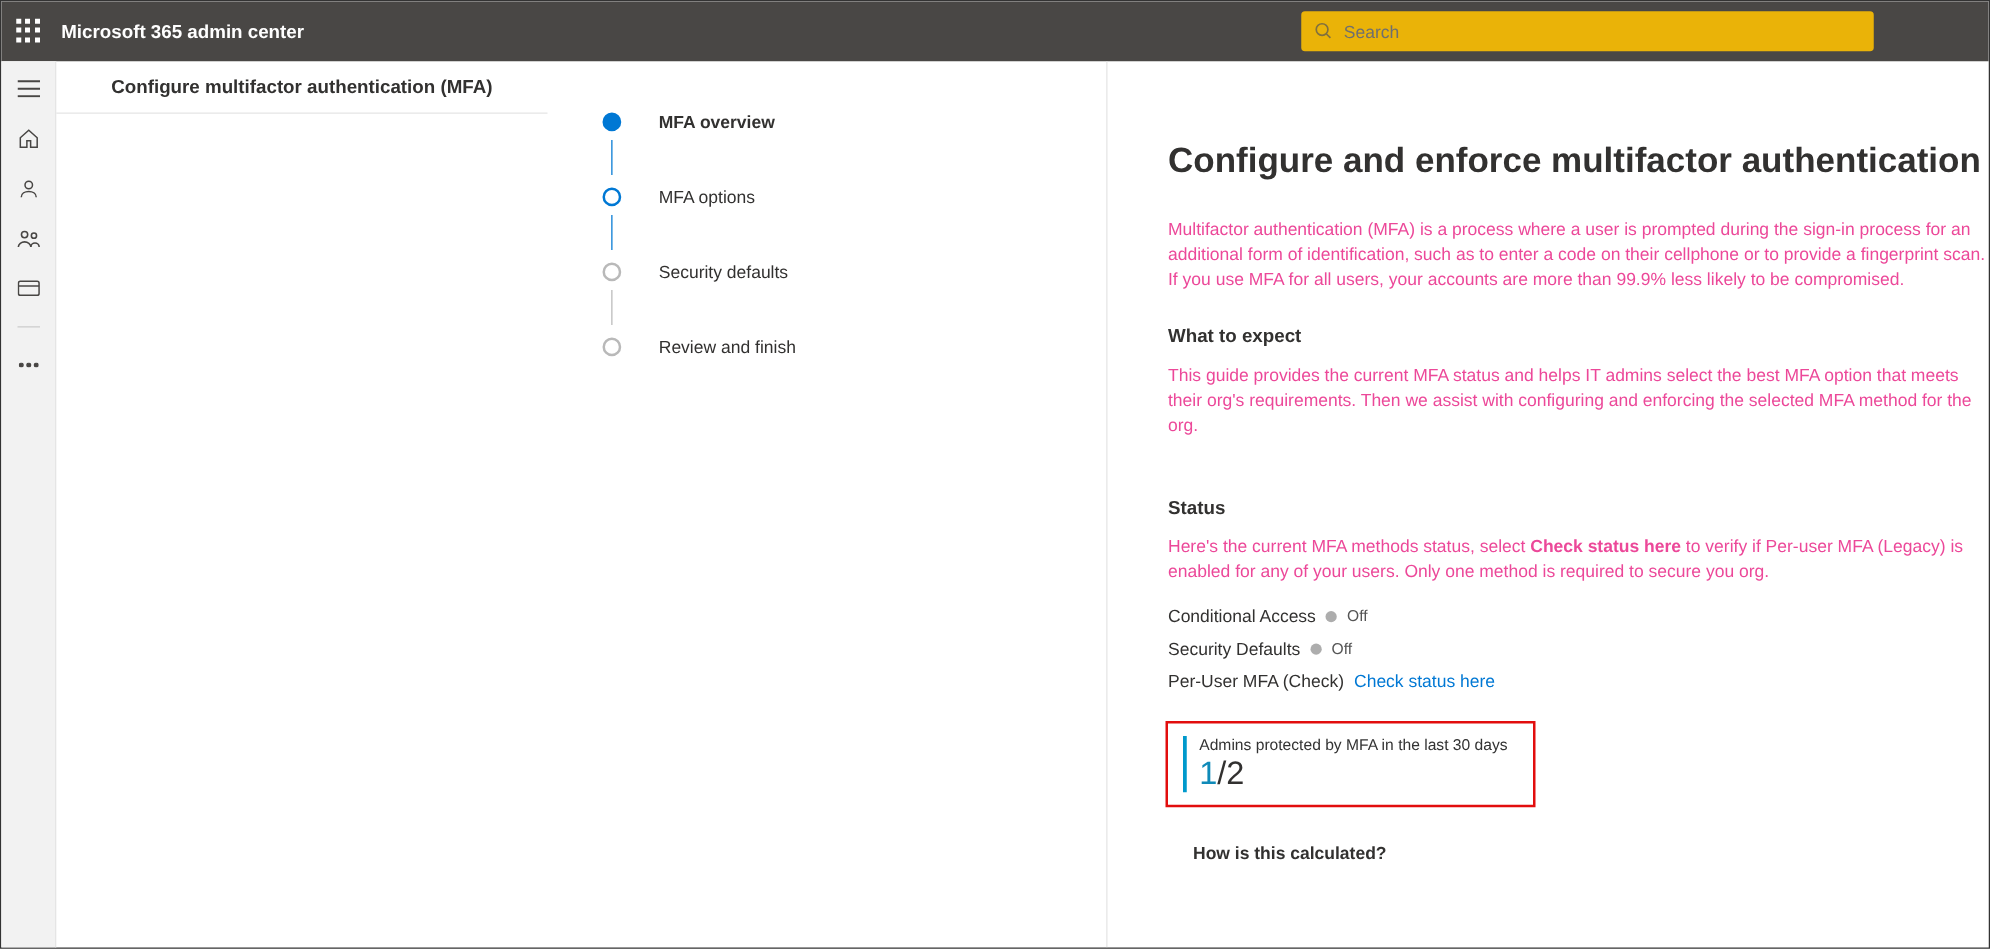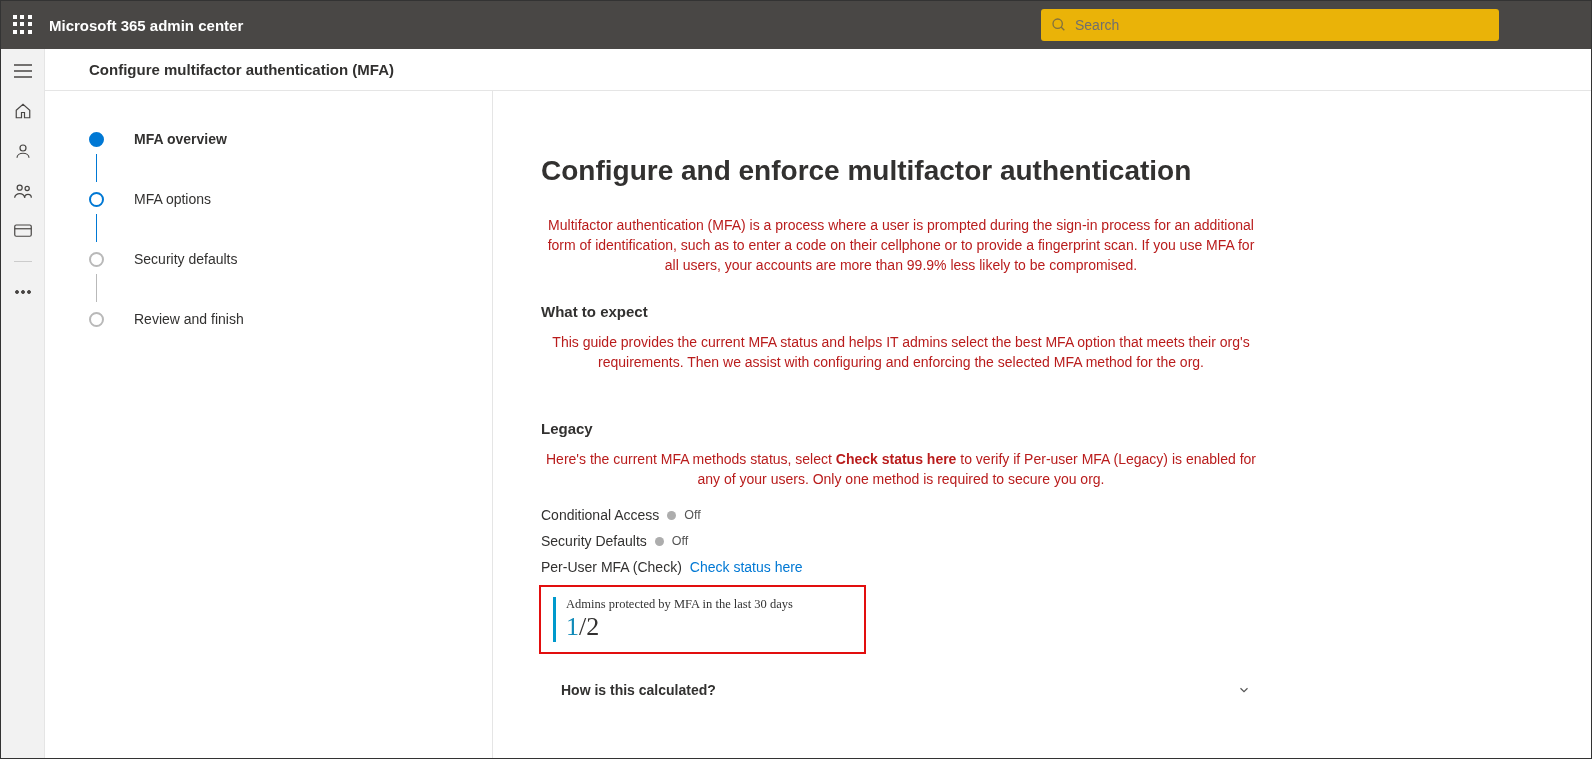--- a/index.html
+++ b/index.html
@@ -14,51 +14,51 @@
     .search-wrap input { border: none; background: transparent; outline: none; font-size: 14px; flex: 1; color: #333; }
     .search-wrap input::placeholder { color: #6f6f6f; }
     
     .body-area { display: flex; height: calc(100% - 48px); }
     
     .rail { width: 44px; background: #f2f2f2; border-right: 1px solid #e5e5e5; display: flex; flex-direction: column; align-items: center; padding-top: 12px; gap: 20px; }
     .rail-item { width: 20px; height: 20px; display: flex; align-items: center; justify-content: center; color: #484644; cursor: pointer; }
     .rail-sep { width: 18px; height: 1px; background: #ccc;}
     .rail svg { stroke: #484644; }
     
-    .main { flex: 1; display: flex; flex-direction: column; }
+    .main { flex: 1; display: flex; flex-direction: row; }
     .breadcrumb-bar { height: 42px; display: flex; align-items: center; padding: 0 44px; border-bottom: 1px solid #e5e5e5; font-weight: 600; font-size: 15px; }
     
     .content-row { flex: 1; display: flex; overflow: hidden; }
     .steps-col { width: 448px; border-right: 1px solid #e5e5e5; padding: 40px 44px; }
     .step-list { list-style: none; }
     .step { display: flex; align-items: center; gap: 30px; position: relative; padding-bottom: 44px; }
     .step:last-child { padding-bottom: 0; }
     .step::after { content: ""; position: absolute; left: 7px; top: 23px; bottom: 9px; width: 1px; background: #0078d4; }
     .step:last-child::after { display: none; }
     .step.inactive::after { background: #b9b9b9; }
     .step-dot { width: 15px; height: 15px; border-radius: 50%; border: 2px solid #0078d4; background: #fff; flex-shrink: 0; position: relative; z-index: 1; }
     .step.active .step-dot { background: #0078d4; }
     .step.inactive .step-dot { border-color: #b9b9b9; }
     .step-label { font-size: 14px; color: #323130; }
     .step.active .step-label { font-weight: 600; }
     
     .detail-col { flex: 1; padding: 64px 0 24px 48px; overflow-y: auto; }
     .detail-inner { max-width: 720px; }
     .h1 { font-size: 28px; font-weight: 700; margin-bottom: 28px; }
-    .para { font-size: 14px; line-height: 20px; color: #b91c1c; margin-bottom: 28px; text-align: center; }
+    .para { font-size: 14px; line-height: 20px; color: #ec4899; margin-bottom: 28px; }
     .h3 { font-size: 15px; font-weight: 700; margin-bottom: 12px; }
     .status-row { display: flex; align-items: center; gap: 8px; font-size: 14px; margin-bottom: 10px; }
     .status-row .label { min-width: 0; }
     .dot-grey { width: 9px; height: 9px; border-radius: 50%; background: #adadad; }
     .off-text { font-size: 12.5px; color: #555; }
     .link { color: #0078d4; font-size: 14px; cursor: pointer; }
     
     .bold-inline { font-weight: 600; }
     
-    .callout-box { border: 2px solid #e20e0e; padding: 10px 12px; width: 327px; margin: 10px 0 20px -2px; font-family: Liberation Serif, serif; }
+    .callout-box { border: 2px solid #e20e0e; padding: 10px 12px; width: 296px; margin: 24px 0 20px -2px; }
     .callout-inner { border-left: 3px solid #0099cc; padding-left: 10px; }
     .callout-sub { font-size: 12.5px; color: #333; margin-bottom: 0px; }
     .callout-big { font-size: 26px; font-weight: 300; color: #323130; }
     .callout-big .accent { color: #0f8ab8; font-weight: 400; }
     
     .expander { display: flex; align-items: center; justify-content: space-between; font-size: 14px; font-weight: 600; padding: 8px 0; cursor: pointer; width: 690px; margin-left: 20px; }
     .chev { transform: rotate(0deg); }
   </style>
 </head>
 <body>
@@ -152,21 +152,21 @@
           </li>
         </ul>
       </div>
 
       <div class="detail-col">
         <div class="detail-inner">
           <div class="h1">Configure and enforce multifactor authentication</div>
           <div class="para">Multifactor authentication (MFA) is a process where a user is prompted during the sign-in process for an additional form of identification, such as to enter a code on their cellphone or to provide a fingerprint scan. If you use MFA for all users, your accounts are more than 99.9% less likely to be compromised.</div>
           <div class="h3">What to expect</div>
           <div class="para" style="margin-bottom:48px">This guide provides the current MFA status and helps IT admins select the best MFA option that meets their org's requirements. Then we assist with configuring and enforcing the selected MFA method for the org.</div>
-          <div class="h3">Legacy</div>
+          <div class="h3">Status</div>
           <div class="para" style="margin-bottom:18px">
             <span>Here's the current MFA methods status, select </span><span class="bold-inline">Check status here</span><span> to verify if Per-user MFA (Legacy) is enabled for any of your users. Only one method is required to secure you org.</span>
           </div>
 
           <div class="status-row">
             <span class="label">Conditional Access</span>
             <span class="dot-grey"></span>
             <span class="off-text">Off</span>
           </div>
           <div class="status-row">

